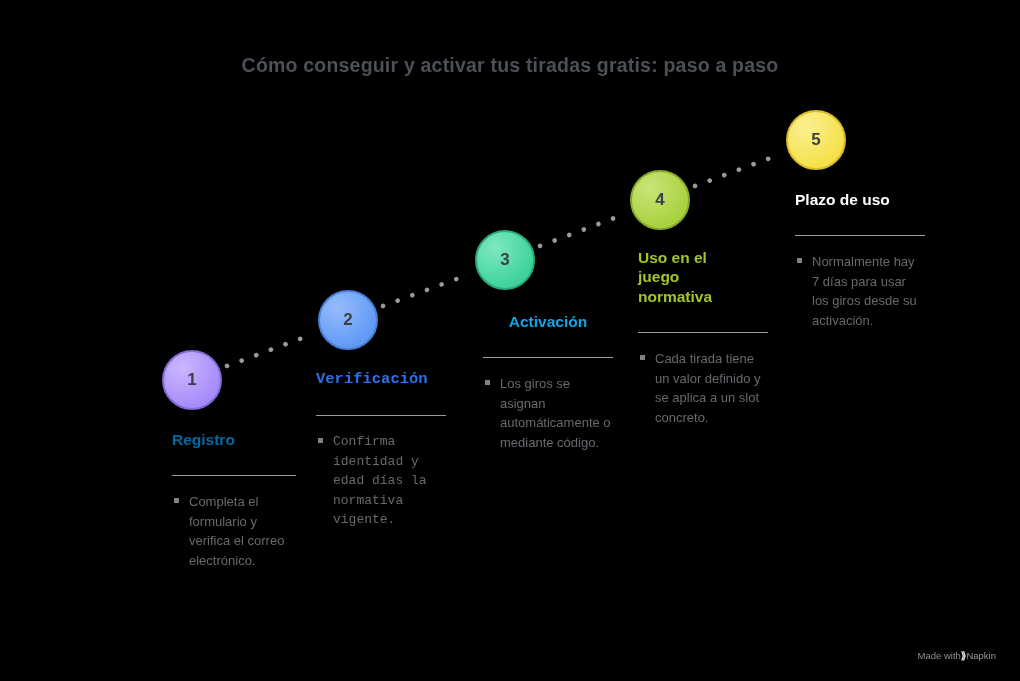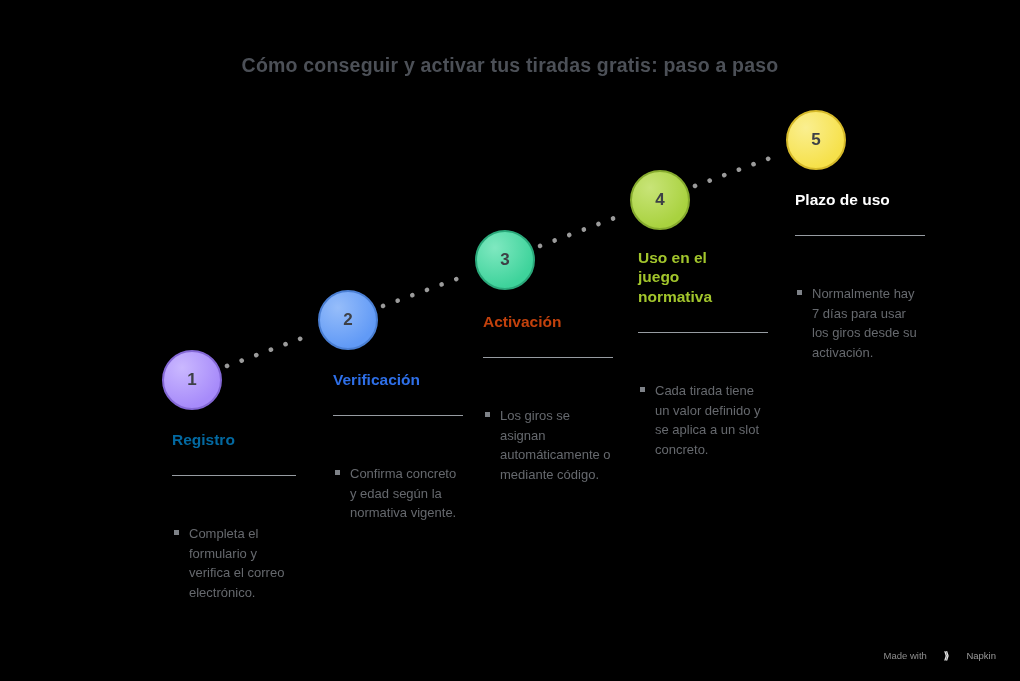--- a/index.html
+++ b/index.html
@@ -59,38 +59,38 @@
   .c2 { left: 318px; top: 290px; }
   .c3 { left: 475px; top: 230px; }
   .c4 { left: 630px; top: 170px; }
   .c5 { left: 786px; top: 110px; }
   
   .col {
     position: absolute;
     width: 130px;
   }
   .col1 { left: 172px; top: 430px; width: 124px; }
-  .col2 { left: 333px; top: 370px; }
+  .col2 { left: 316px; top: 370px; font-family: Liberation Mono, monospace; }
   .col3 { left: 483px; top: 312px; }
   .col4 { left: 638px; top: 248px; }
   .col5 { left: 795px; top: 190px; }
   .step-title {
     font-size: 15.5px;
     font-weight: 700;
     line-height: 1.25;
   }
   .col4 .step-title { max-width: 88px; }
   .rule {
     margin-top: 26px;
     height: 1px;
     width: 100%;
     background: #979ca2;
   }
   .bullet-row {
-    margin-top: 48px;
+    margin-top: 16px;
     display: flex;
     align-items: flex-start;
   }
   .marker {
     flex: 0 0 auto;
     width: 5px;
     height: 5px;
     margin: 6px 10px 0 2px;
     background: #7e8288;
   }
@@ -99,21 +99,21 @@
     line-height: 1.5;
     color: #66696e;
   }
   
   .footer {
     position: absolute;
     right: 24px;
     bottom: 20px;
     display: flex;
     align-items: center;
-    gap: 17px;
+    gap: 0;
     font-size: 9.5px;
     color: #8e8e8e;
   }
   .napkin-logo {
     color: #e8e8e8;
     font-size: 10px;
     font-weight: 700;
     line-height: 1;
   }
   .brand { color: #9a9a9a; }
@@ -155,26 +155,26 @@
       <span class="marker"></span>
       <span class="bullet-text">Completa el formulario y verifica el correo electrónico.</span>
     </div>
   </div>
 
   <div class="col col2">
     <div class="step-title" style="color: rgb(46, 111, 232);">Verificación</div>
     <div class="rule"></div>
     <div class="bullet-row">
       <span class="marker"></span>
-      <span class="bullet-text">Confirma concreto y edad según la normativa vigente.</span>
+      <span class="bullet-text">Confirma identidad y edad días la normativa vigente.</span>
     </div>
   </div>
 
   <div class="col col3">
-    <div class="step-title" style="color: #c2410c;">Activación</div>
+    <div class="step-title" style="color: #0ea5e9; text-align: center;">Activación</div>
     <div class="rule"></div>
     <div class="bullet-row">
       <span class="marker"></span>
       <span class="bullet-text">Los giros se asignan automáticamente o mediante código.</span>
     </div>
   </div>
 
   <div class="col col4">
     <div class="step-title" style="color: rgb(162, 197, 44);">Uso en el juego normativa</div>
     <div class="rule"></div>

